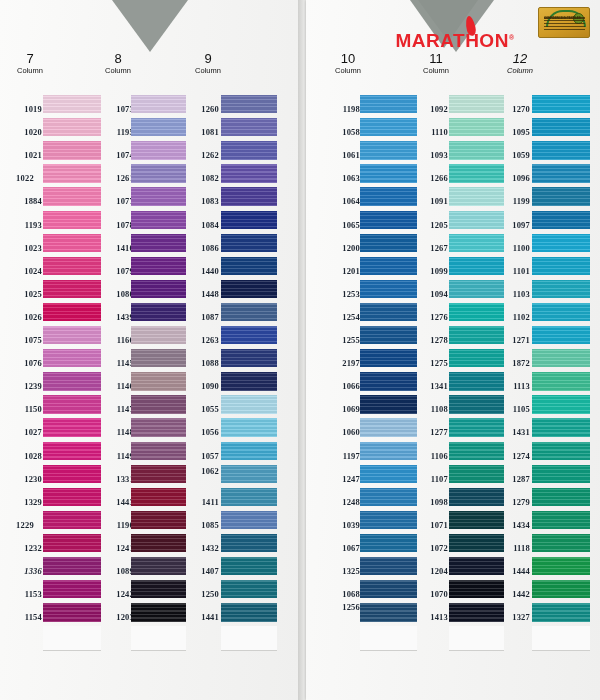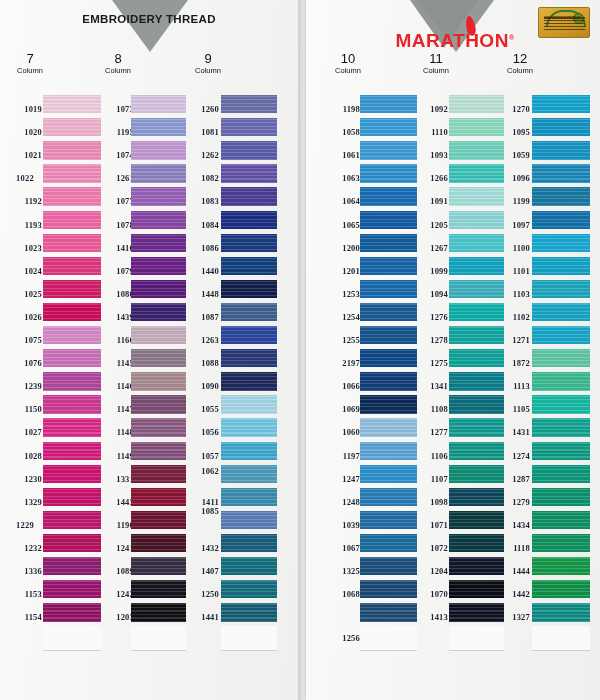--- a/index.html
+++ b/index.html
@@ -106,21 +106,20 @@
 
   <div class="panel" id="panel-left"></div>
   <div class="panel" id="panel-right"></div>
   <div class="panel-edge" style="left:298px"></div>
 
   <div class="tri" id="tri-left"></div>
   <div class="tri" id="tri-right"></div>
   <div class="tri" id="tri-right2"></div>
 
   <div class="hdr-title" style="left:0;width:298px">
-    <div>EMBROIDERY THREAD</div>
   </div>
 
   <div class="brand-flame"></div>
   <div class="brand"><span>MARATHON</span><sup>®</sup></div>
 
   <div class="badge">
     <div class="arc"></div>
     <div class="dot"></div>
     <div class="cap">CONFIDENCE IN TEXTILES</div>
     <div class="lines">
@@ -135,37 +134,37 @@
   <div id="cols">
       <div class="colhead" style="left: 0px; top: 52px;">
         <div class="num">7</div>
         <div class="cap">Column</div>
       </div>
       <div class="codes" style="left: 8px; top: 95px;">
         <div class="code" style="position: absolute; top: 9px; width: 34px;">1019</div>
         <div class="code" style="position: absolute; top: 32.1px; width: 34px;">1020</div>
         <div class="code" style="position: absolute; top: 55.2px; width: 34px;">1021</div>
         <div class="code" style="position: absolute; top: 78.3px; width: 34px; text-align: center;">1022</div>
-        <div class="code" style="position: absolute; top: 101.4px; width: 34px;">1192</div>
+        <div class="code" style="position: absolute; top: 101.4px; width: 34px;">1884</div>
         <div class="code" style="position: absolute; top: 124.5px; width: 34px;">1193</div>
         <div class="code" style="position: absolute; top: 147.6px; width: 34px;">1023</div>
         <div class="code" style="position: absolute; top: 170.7px; width: 34px;">1024</div>
         <div class="code" style="position: absolute; top: 193.8px; width: 34px;">1025</div>
         <div class="code" style="position: absolute; top: 216.9px; width: 34px;">1026</div>
         <div class="code" style="position: absolute; top: 240px; width: 34px;">1075</div>
         <div class="code" style="position: absolute; top: 263.1px; width: 34px;">1076</div>
         <div class="code" style="position: absolute; top: 286.2px; width: 34px;">1239</div>
         <div class="code" style="position: absolute; top: 309.3px; width: 34px;">1150</div>
         <div class="code" style="position: absolute; top: 332.4px; width: 34px;">1027</div>
         <div class="code" style="position: absolute; top: 355.5px; width: 34px;">1028</div>
         <div class="code" style="position: absolute; top: 378.6px; width: 34px;">1230</div>
         <div class="code" style="position: absolute; top: 401.7px; width: 34px;">1329</div>
         <div class="code" style="position: absolute; top: 424.8px; width: 34px; text-align: center;">1229</div>
         <div class="code" style="position: absolute; top: 447.9px; width: 34px;">1232</div>
-        <div class="code" style="position: absolute; top: 471px; width: 34px;">1336</div>
+        <div class="code" style="position: absolute; top: 471px; width: 34px; font-style: italic;">1336</div>
         <div class="code" style="position: absolute; top: 494.1px; width: 34px;">1153</div>
         <div class="code" style="position: absolute; top: 517.2px; width: 34px;">1154</div>
       </div>
       <div class="swatches sw-wrap" style="left: 43px; top: 95px; width: 58px;">
         <div class="sw" title="1019" style="position: absolute; top: 0px; height: 18.4px; background-color: rgb(240, 207, 224);"></div>
         <div class="sw" title="1020" style="position: absolute; top: 23.1px; height: 18.4px; background-color: rgb(242, 180, 208);"></div>
         <div class="sw" title="1021" style="position: absolute; top: 46.2px; height: 18.4px; background-color: rgb(238, 143, 187);"></div>
         <div class="sw" title="1022" style="position: absolute; top: 69.3px; height: 18.4px; background-color: rgb(240, 140, 185);"></div>
         <div class="sw" title="1192" style="position: absolute; top: 92.4px; height: 18.4px; background-color: rgb(242, 127, 179);"></div>
         <div class="sw" title="1193" style="position: absolute; top: 115.5px; height: 18.4px; background-color: rgb(243, 106, 168);"></div>
@@ -259,21 +258,21 @@
         <div class="code" style="position: absolute; top: 193.8px; width: 34px;">1448</div>
         <div class="code" style="position: absolute; top: 216.9px; width: 34px;">1087</div>
         <div class="code" style="position: absolute; top: 240px; width: 34px;">1263</div>
         <div class="code" style="position: absolute; top: 263.1px; width: 34px;">1088</div>
         <div class="code" style="position: absolute; top: 286.2px; width: 34px;">1090</div>
         <div class="code" style="position: absolute; top: 309.3px; width: 34px;">1055</div>
         <div class="code" style="position: absolute; top: 332.4px; width: 34px;">1056</div>
         <div class="code" style="position: absolute; top: 355.5px; width: 34px;">1057</div>
         <div class="code" style="position: absolute; top: 371px; width: 34px;">1062</div>
         <div class="code" style="position: absolute; top: 401.7px; width: 34px;">1411</div>
-        <div class="code" style="position: absolute; top: 411px; width: 34px;">1085</div>
+        <div class="code" style="position: absolute; top: 425px; width: 34px;">1085</div>
         <div class="code" style="position: absolute; top: 447.9px; width: 34px;">1432</div>
         <div class="code" style="position: absolute; top: 471px; width: 34px;">1407</div>
         <div class="code" style="position: absolute; top: 494.1px; width: 34px;">1250</div>
         <div class="code" style="position: absolute; top: 517.2px; width: 34px;">1441</div>
       </div>
       <div class="swatches sw-wrap" style="left: 221px; top: 95px; width: 56px;">
         <div class="sw" title="1260" style="position: absolute; top: 0px; height: 18.4px; background-color: rgb(106, 114, 173);"></div>
         <div class="sw" title="1081" style="position: absolute; top: 23.1px; height: 18.4px; background-color: rgb(109, 107, 179);"></div>
         <div class="sw" title="1262" style="position: absolute; top: 46.2px; height: 18.4px; background-color: rgb(93, 95, 174);"></div>
         <div class="sw" title="1082" style="position: absolute; top: 69.3px; height: 18.4px; background-color: rgb(98, 80, 168);"></div>
@@ -318,21 +317,21 @@
         <div class="code" style="position: absolute; top: 286.2px; width: 34px;">1066</div>
         <div class="code" style="position: absolute; top: 309.3px; width: 34px;">1069</div>
         <div class="code" style="position: absolute; top: 332.4px; width: 34px;">1060</div>
         <div class="code" style="position: absolute; top: 355.5px; width: 34px;">1197</div>
         <div class="code" style="position: absolute; top: 378.6px; width: 34px;">1247</div>
         <div class="code" style="position: absolute; top: 401.7px; width: 34px;">1248</div>
         <div class="code" style="position: absolute; top: 424.8px; width: 34px;">1039</div>
         <div class="code" style="position: absolute; top: 447.9px; width: 34px;">1067</div>
         <div class="code" style="position: absolute; top: 471px; width: 34px;">1325</div>
         <div class="code" style="position: absolute; top: 494.1px; width: 34px;">1068</div>
-        <div class="code" style="position: absolute; top: 538px; width: 34px;">1256</div>
+        <div class="code" style="position: absolute; top: 507px; width: 34px;">1256</div>
       </div>
       <div class="swatches sw-wrap" style="left: 360px; top: 95px; width: 57px;">
         <div class="sw" title="1198" style="position: absolute; top: 0px; height: 18.4px; background-color: rgb(58, 154, 212);"></div>
         <div class="sw" title="1058" style="position: absolute; top: 23.1px; height: 18.4px; background-color: rgb(59, 159, 216);"></div>
         <div class="sw" title="1061" style="position: absolute; top: 46.2px; height: 18.4px; background-color: rgb(61, 158, 214);"></div>
         <div class="sw" title="1063" style="position: absolute; top: 69.3px; height: 18.4px; background-color: rgb(43, 143, 205);"></div>
         <div class="sw" title="1064" style="position: absolute; top: 92.4px; height: 18.4px; background-color: rgb(27, 111, 181);"></div>
         <div class="sw" title="1065" style="position: absolute; top: 115.5px; height: 18.4px; background-color: rgb(21, 93, 165);"></div>
         <div class="sw" title="1200" style="position: absolute; top: 138.6px; height: 18.4px; background-color: rgb(20, 96, 159);"></div>
         <div class="sw" title="1201" style="position: absolute; top: 161.7px; height: 18.4px; background-color: rgb(23, 102, 171);"></div>
@@ -401,21 +400,21 @@
         <div class="sw" title="1106" style="position: absolute; top: 346.5px; height: 18.4px; background-color: rgb(15, 150, 131);"></div>
         <div class="sw" title="1107" style="position: absolute; top: 369.6px; height: 18.4px; background-color: rgb(16, 144, 119);"></div>
         <div class="sw" title="1098" style="position: absolute; top: 392.7px; height: 18.4px; background-color: rgb(17, 73, 94);"></div>
         <div class="sw" title="1071" style="position: absolute; top: 415.8px; height: 18.4px; background-color: rgb(13, 60, 65);"></div>
         <div class="sw" title="1072" style="position: absolute; top: 438.9px; height: 18.4px; background-color: rgb(11, 59, 68);"></div>
         <div class="sw" title="1204" style="position: absolute; top: 462px; height: 18.4px; background-color: rgb(17, 24, 44);"></div>
         <div class="sw" title="1070" style="position: absolute; top: 485.1px; height: 18.4px; background-color: rgb(10, 13, 22);"></div>
         <div class="sw" title="1413" style="position: absolute; top: 508.2px; height: 18.4px; background-color: rgb(12, 16, 32);"></div>
         <div class="sw sw-tail" style="position: absolute; top: 531.3px; height: 24px; background-image: none;"></div>
       </div>
-      <div class="colhead" style="left: 490px; top: 52px;">
+      <div class="colhead" style="left: 490px; top: 52px; font-style: italic;">
         <div class="num">12</div>
         <div class="cap">Column</div>
       </div>
       <div class="codes" style="left: 496px; top: 95px;">
         <div class="code" style="position: absolute; top: 9px; width: 34px;">1270</div>
         <div class="code" style="position: absolute; top: 32.1px; width: 34px;">1095</div>
         <div class="code" style="position: absolute; top: 55.2px; width: 34px;">1059</div>
         <div class="code" style="position: absolute; top: 78.3px; width: 34px;">1096</div>
         <div class="code" style="position: absolute; top: 101.4px; width: 34px;">1199</div>
         <div class="code" style="position: absolute; top: 124.5px; width: 34px;">1097</div>

